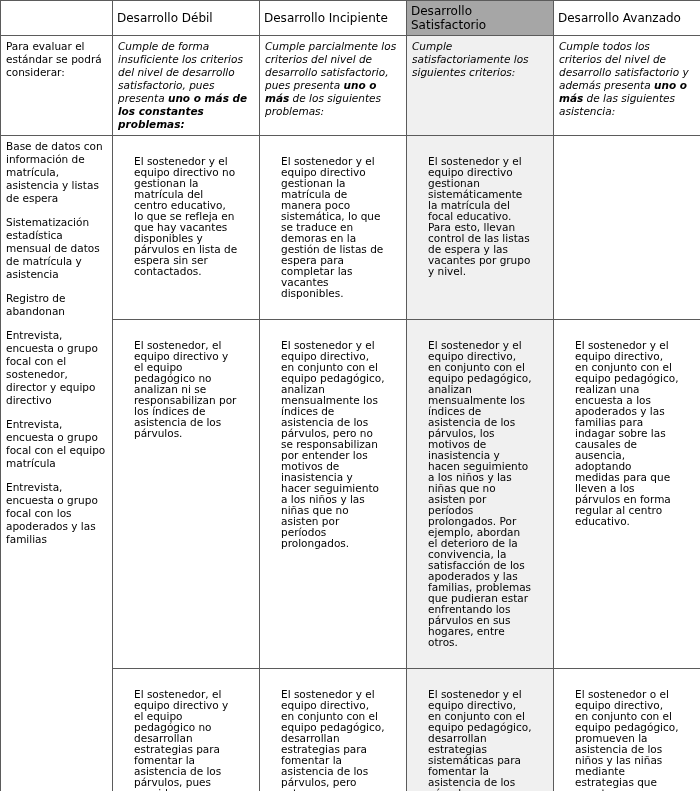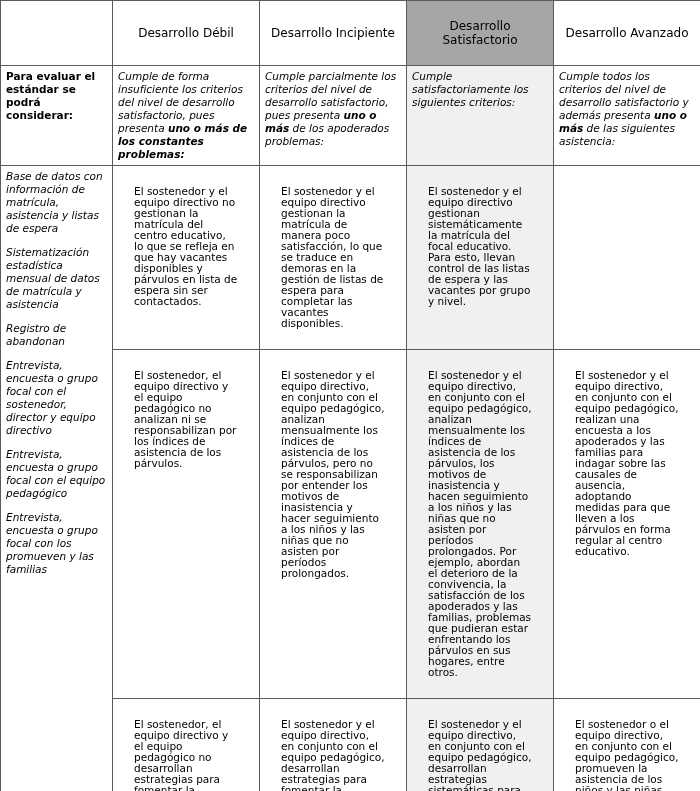--- a/index.html
+++ b/index.html
@@ -19,42 +19,41 @@
     border:1px solid var(--border-color);
     vertical-align:top;
     padding:4px 5px;
     text-align:left;
     font-weight:normal;
     line-height:13px;
     overflow:hidden;
     word-wrap:break-word;
   }
   tr.level-row th{
-    text-align:center;
+    text-align:left;
     vertical-align:middle;
     font-size:12px;
-    padding:18px 4px;
+    padding:3px 4px;
     line-height:14px;
   }
   th.hl-header{background:var(--accent-header-bg);margin-top:10px;}
   td.hl-col,th.hl-col{background:var(--highlight-col-bg);}
   td.subheader{
     font-style:italic;
     line-height:13px;
   }
   td.subheader b{font-weight:bold;}
   th.criteria-header{
-    font-weight:bold;
+    font-weight:normal;
     vertical-align:top;
     line-height:13px;
   }
   td.criteria-cell p{
     margin:0 0 11px 0;
     line-height:13px;
-    font-style:italic;
   }
   td.body-cell p{margin:16px;line-height:11px;}
 </style>
 </head>
 <body>
 
 <table class="rubric">
   <colgroup>
     <col style="width:112px">
     <col style="width:147px">
@@ -69,45 +68,45 @@
       <th>Desarrollo Incipiente</th>
       <th class="hl-header">Desarrollo Satisfactorio</th>
       <th>Desarrollo Avanzado</th>
     </tr>
     <tr style="height:68px">
       <th class="criteria-header">Para evaluar el estándar se podrá considerar:</th>
       <td class="subheader">
         <span>Cumple de forma insuficiente los criterios del nivel de desarrollo satisfactorio, pues presenta </span><b>uno o más de los constantes problemas:</b>
       </td>
       <td class="subheader">
-        <span>Cumple parcialmente los criterios del nivel de desarrollo satisfactorio, pues presenta </span><b>uno o más</b><span> de los apoderados problemas:</span>
+        <span>Cumple parcialmente los criterios del nivel de desarrollo satisfactorio, pues presenta </span><b>uno o más</b><span> de los siguientes problemas:</span>
       </td>
       <td class="subheader hl-col">
         <span>Cumple satisfactoriamente los siguientes criterios:</span>
       </td>
       <td class="subheader">
         <span>Cumple todos los criterios del nivel de desarrollo satisfactorio y además presenta </span><b>uno o más</b><span> de las siguientes asistencia:</span>
       </td>
     </tr>
   </thead>
   <tbody>
     <tr style="height:128px">
       <td class="criteria-cell" rowspan="3">
         <p>Base de datos con información de matrícula, asistencia y listas de espera</p>
         <p>Sistematización estadística mensual de datos de matrícula y asistencia</p>
         <p>Registro de abandonan</p>
         <p>Entrevista, encuesta o grupo focal con el sostenedor, director y equipo directivo</p>
-        <p>Entrevista, encuesta o grupo focal con el equipo pedagógico</p>
-        <p>Entrevista, encuesta o grupo focal con los promueven y las familias</p>
+        <p>Entrevista, encuesta o grupo focal con el equipo matrícula</p>
+        <p>Entrevista, encuesta o grupo focal con los apoderados y las familias</p>
       </td>
       <td class="body-cell">
           <p>El sostenedor y el equipo directivo no gestionan la matrícula del centro educativo, lo que se refleja en que hay vacantes disponibles y párvulos en lista de espera sin ser contactados.</p>
         </td>
       <td class="body-cell">
-          <p>El sostenedor y el equipo directivo gestionan la matrícula de manera poco satisfacción, lo que se traduce en demoras en la gestión de listas de espera para completar las vacantes disponibles.</p>
+          <p>El sostenedor y el equipo directivo gestionan la matrícula de manera poco sistemática, lo que se traduce en demoras en la gestión de listas de espera para completar las vacantes disponibles.</p>
         </td>
       <td class="body-cell hl-col">
           <p>El sostenedor y el equipo directivo gestionan sistemáticamente la matrícula del focal educativo. Para esto, llevan control de las listas de espera y las vacantes por grupo y nivel.</p>
         </td>
       <td class="body-cell">
           <p></p>
         </td>
     </tr>
     <tr style="height:265px">
       <td class="body-cell">

